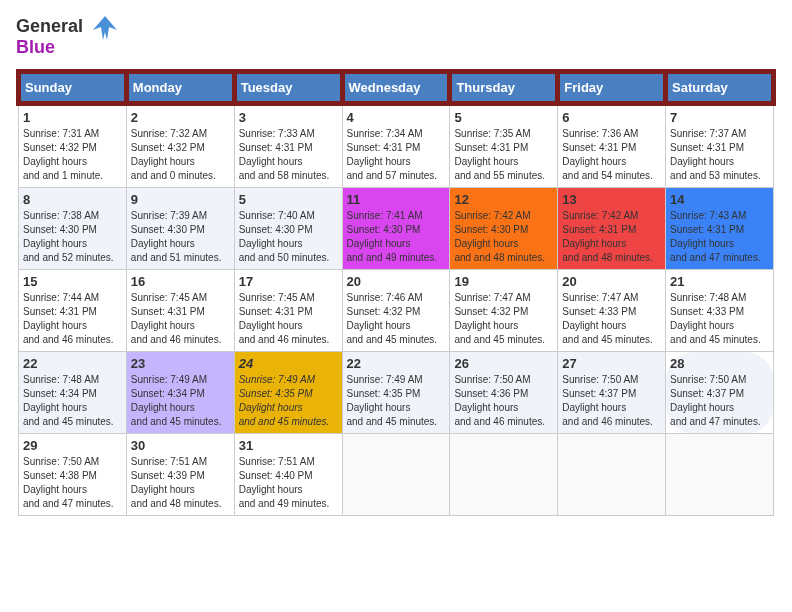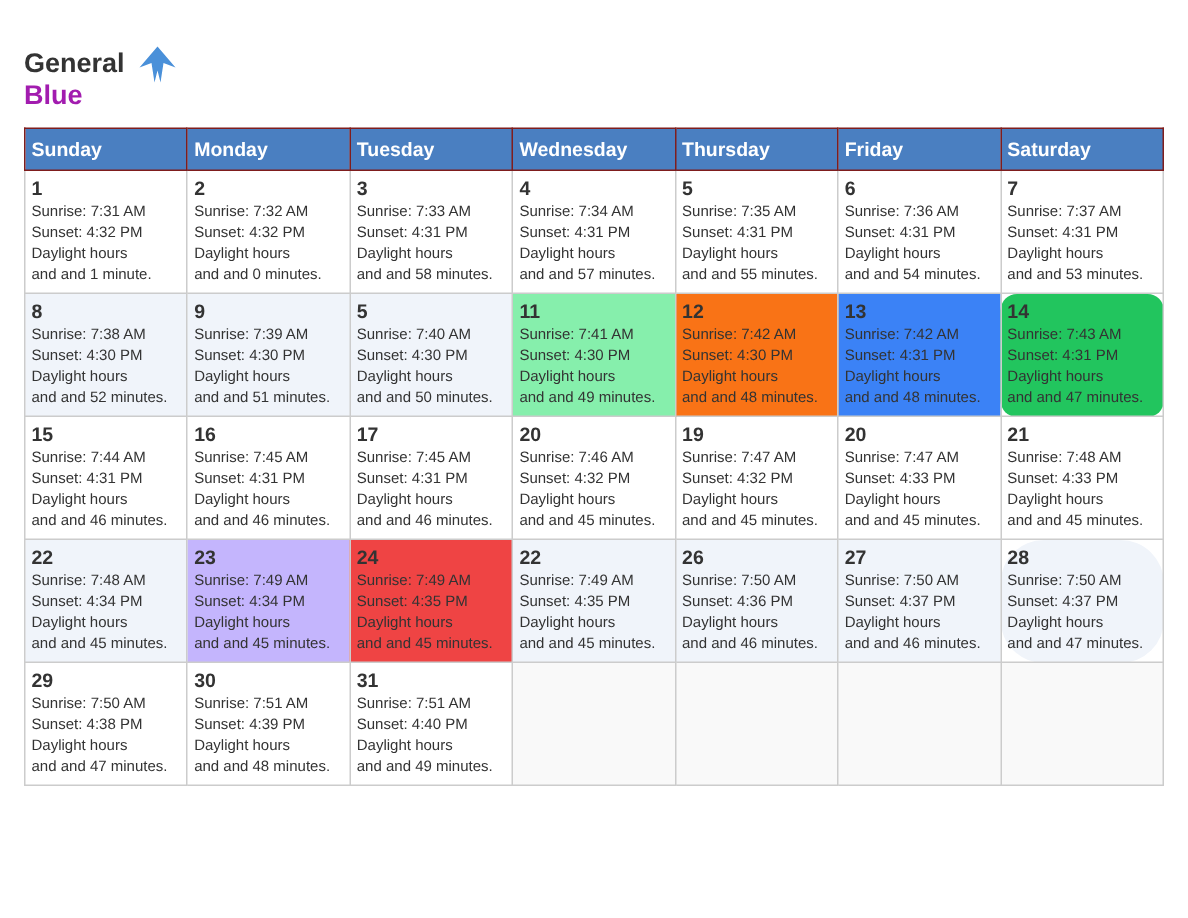--- a/index.html
+++ b/index.html
@@ -13,21 +13,20 @@
     .header {
       display: flex;
       justify-content: space-between;
       align-items: flex-start;
       margin-bottom: 12px;
     }
     .logo {
       display: flex;
       flex-direction: column;
       align-items: center;
-      margin-top: 16px;
     }
     .title-block {
       text-align: right;
     }
     .month-title {
       font-size: 32px;
       color: #333;
       font-weight: normal;
     }
     .location {
@@ -39,21 +38,21 @@
       border-collapse: collapse;
       font-size: 11px;
     }
     .calendar th {
       background-color: #4a7fc1;
       color: #fff;
       padding: 6px 4px;
       text-align: left;
       font-size: 13px;
       font-weight: bold;
-      border: 1px solid #7f1d1d;
+      border: 5px solid #7f1d1d;
     }
     .calendar td {
       border: 1px solid #ccc;
       vertical-align: top;
       padding: 4px;
       width: 108px;
       min-height: 80px;
       background: #fff;
     }
     .calendar tr:nth-child(even) td {
@@ -149,33 +148,33 @@
         <div class="day-info">Sunrise: 7:38 AM<br>Sunset: 4:30 PM<br>Daylight hours<br>and and 52 minutes.</div>
       </td>
         <td style="background: rgb(240, 244, 250);">
         <span class="day-num">9</span>
         <div class="day-info">Sunrise: 7:39 AM<br>Sunset: 4:30 PM<br>Daylight hours<br>and and 51 minutes.</div>
       </td>
         <td style="background: rgb(240, 244, 250);">
         <span class="day-num">5</span>
         <div class="day-info">Sunrise: 7:40 AM<br>Sunset: 4:30 PM<br>Daylight hours<br>and and 50 minutes.</div>
       </td>
-        <td style="background: #86efac;">
+        <td style="background: #d946ef;">
         <span class="day-num">11</span>
         <div class="day-info">Sunrise: 7:41 AM<br>Sunset: 4:30 PM<br>Daylight hours<br>and and 49 minutes.</div>
       </td>
         <td style="background: #f97316;">
         <span class="day-num">12</span>
         <div class="day-info">Sunrise: 7:42 AM<br>Sunset: 4:30 PM<br>Daylight hours<br>and and 48 minutes.</div>
       </td>
-        <td style="background: #3b82f6; margin-top: 42px;">
+        <td style="background: #ef4444; margin-top: 42px;">
         <span class="day-num">13</span>
         <div class="day-info">Sunrise: 7:42 AM<br>Sunset: 4:31 PM<br>Daylight hours<br>and and 48 minutes.</div>
       </td>
-        <td style="background: #22c55e; border-radius: 11px;">
+        <td style="background: #3b82f6;">
         <span class="day-num">14</span>
         <div class="day-info">Sunrise: 7:43 AM<br>Sunset: 4:31 PM<br>Daylight hours<br>and and 47 minutes.</div>
       </td>
       </tr>
       <tr>
         <td>
         <span class="day-num">15</span>
         <div class="day-info">Sunrise: 7:44 AM<br>Sunset: 4:31 PM<br>Daylight hours<br>and and 46 minutes.</div>
       </td>
         <td>
@@ -205,21 +204,21 @@
       </tr>
       <tr>
         <td style="background: rgb(240, 244, 250); margin-left: 34px;">
         <span class="day-num">22</span>
         <div class="day-info">Sunrise: 7:48 AM<br>Sunset: 4:34 PM<br>Daylight hours<br>and and 45 minutes.</div>
       </td>
         <td style="background: #c4b5fd;">
         <span class="day-num">23</span>
         <div class="day-info">Sunrise: 7:49 AM<br>Sunset: 4:34 PM<br>Daylight hours<br>and and 45 minutes.</div>
       </td>
-        <td style="background: #ef4444;">
+        <td style="background: #eab308; font-style: italic;">
         <span class="day-num">24</span>
         <div class="day-info">Sunrise: 7:49 AM<br>Sunset: 4:35 PM<br>Daylight hours<br>and and 45 minutes.</div>
       </td>
         <td style="background: rgb(240, 244, 250);">
         <span class="day-num">22</span>
         <div class="day-info">Sunrise: 7:49 AM<br>Sunset: 4:35 PM<br>Daylight hours<br>and and 45 minutes.</div>
       </td>
         <td style="background: rgb(240, 244, 250);">
         <span class="day-num">26</span>
         <div class="day-info">Sunrise: 7:50 AM<br>Sunset: 4:36 PM<br>Daylight hours<br>and and 46 minutes.</div>

